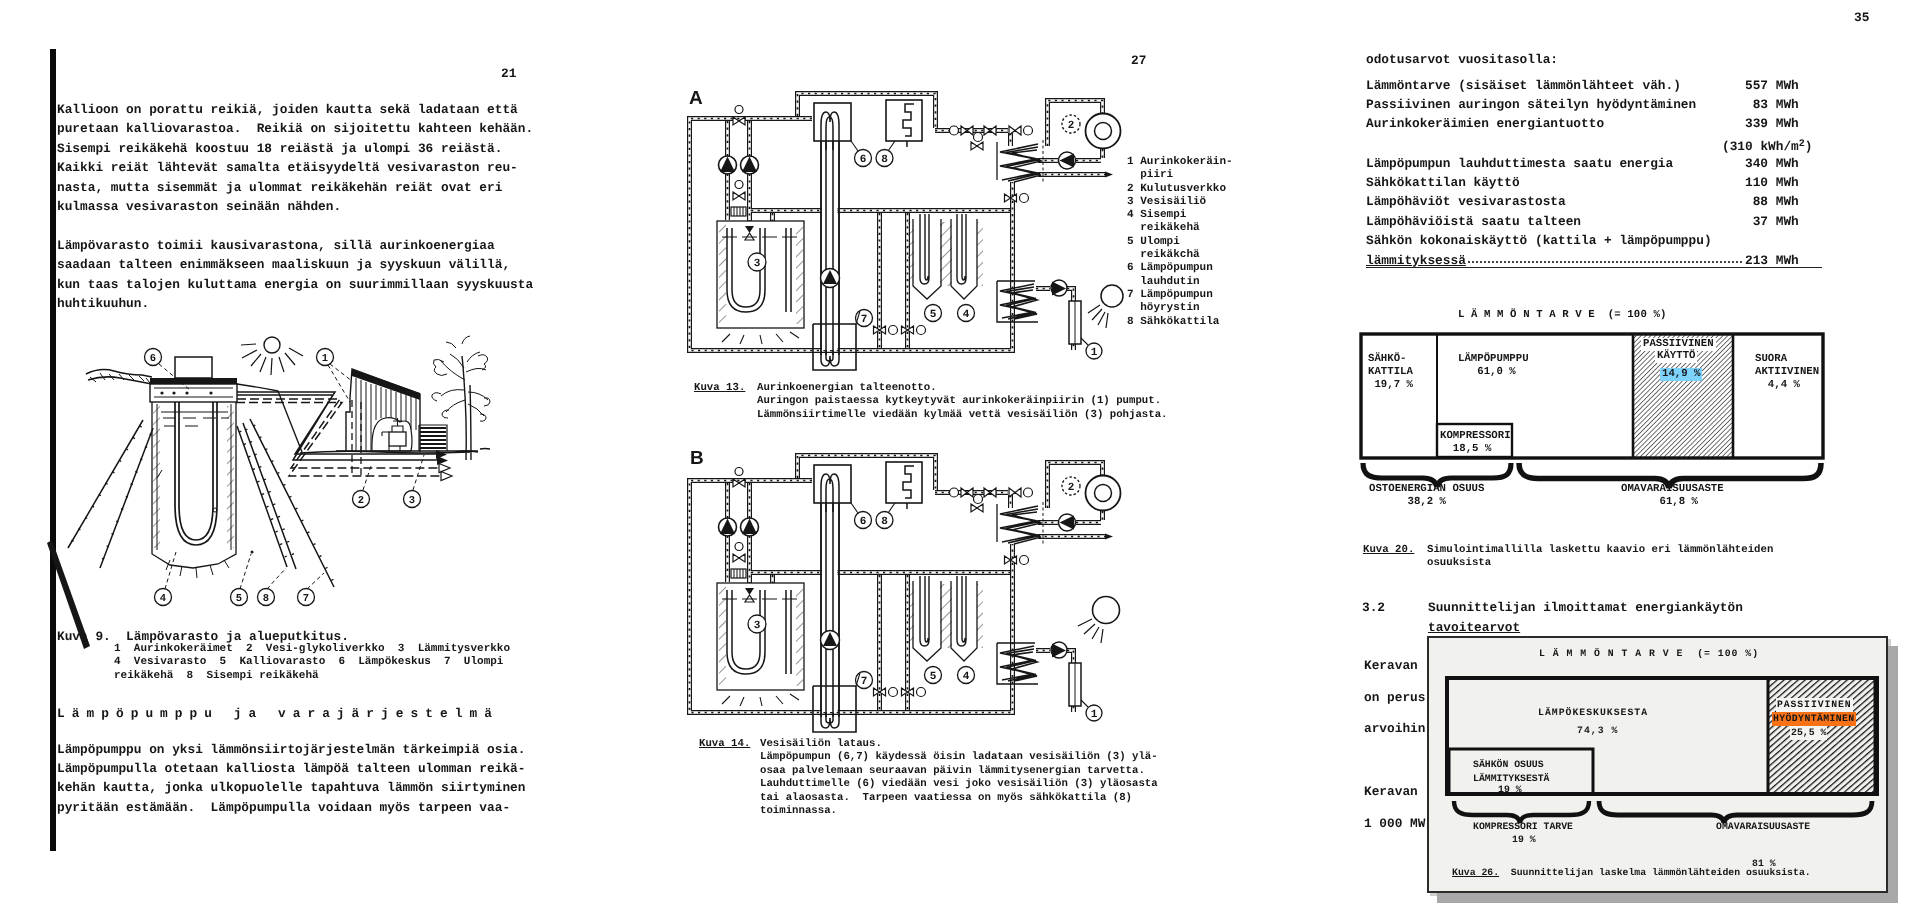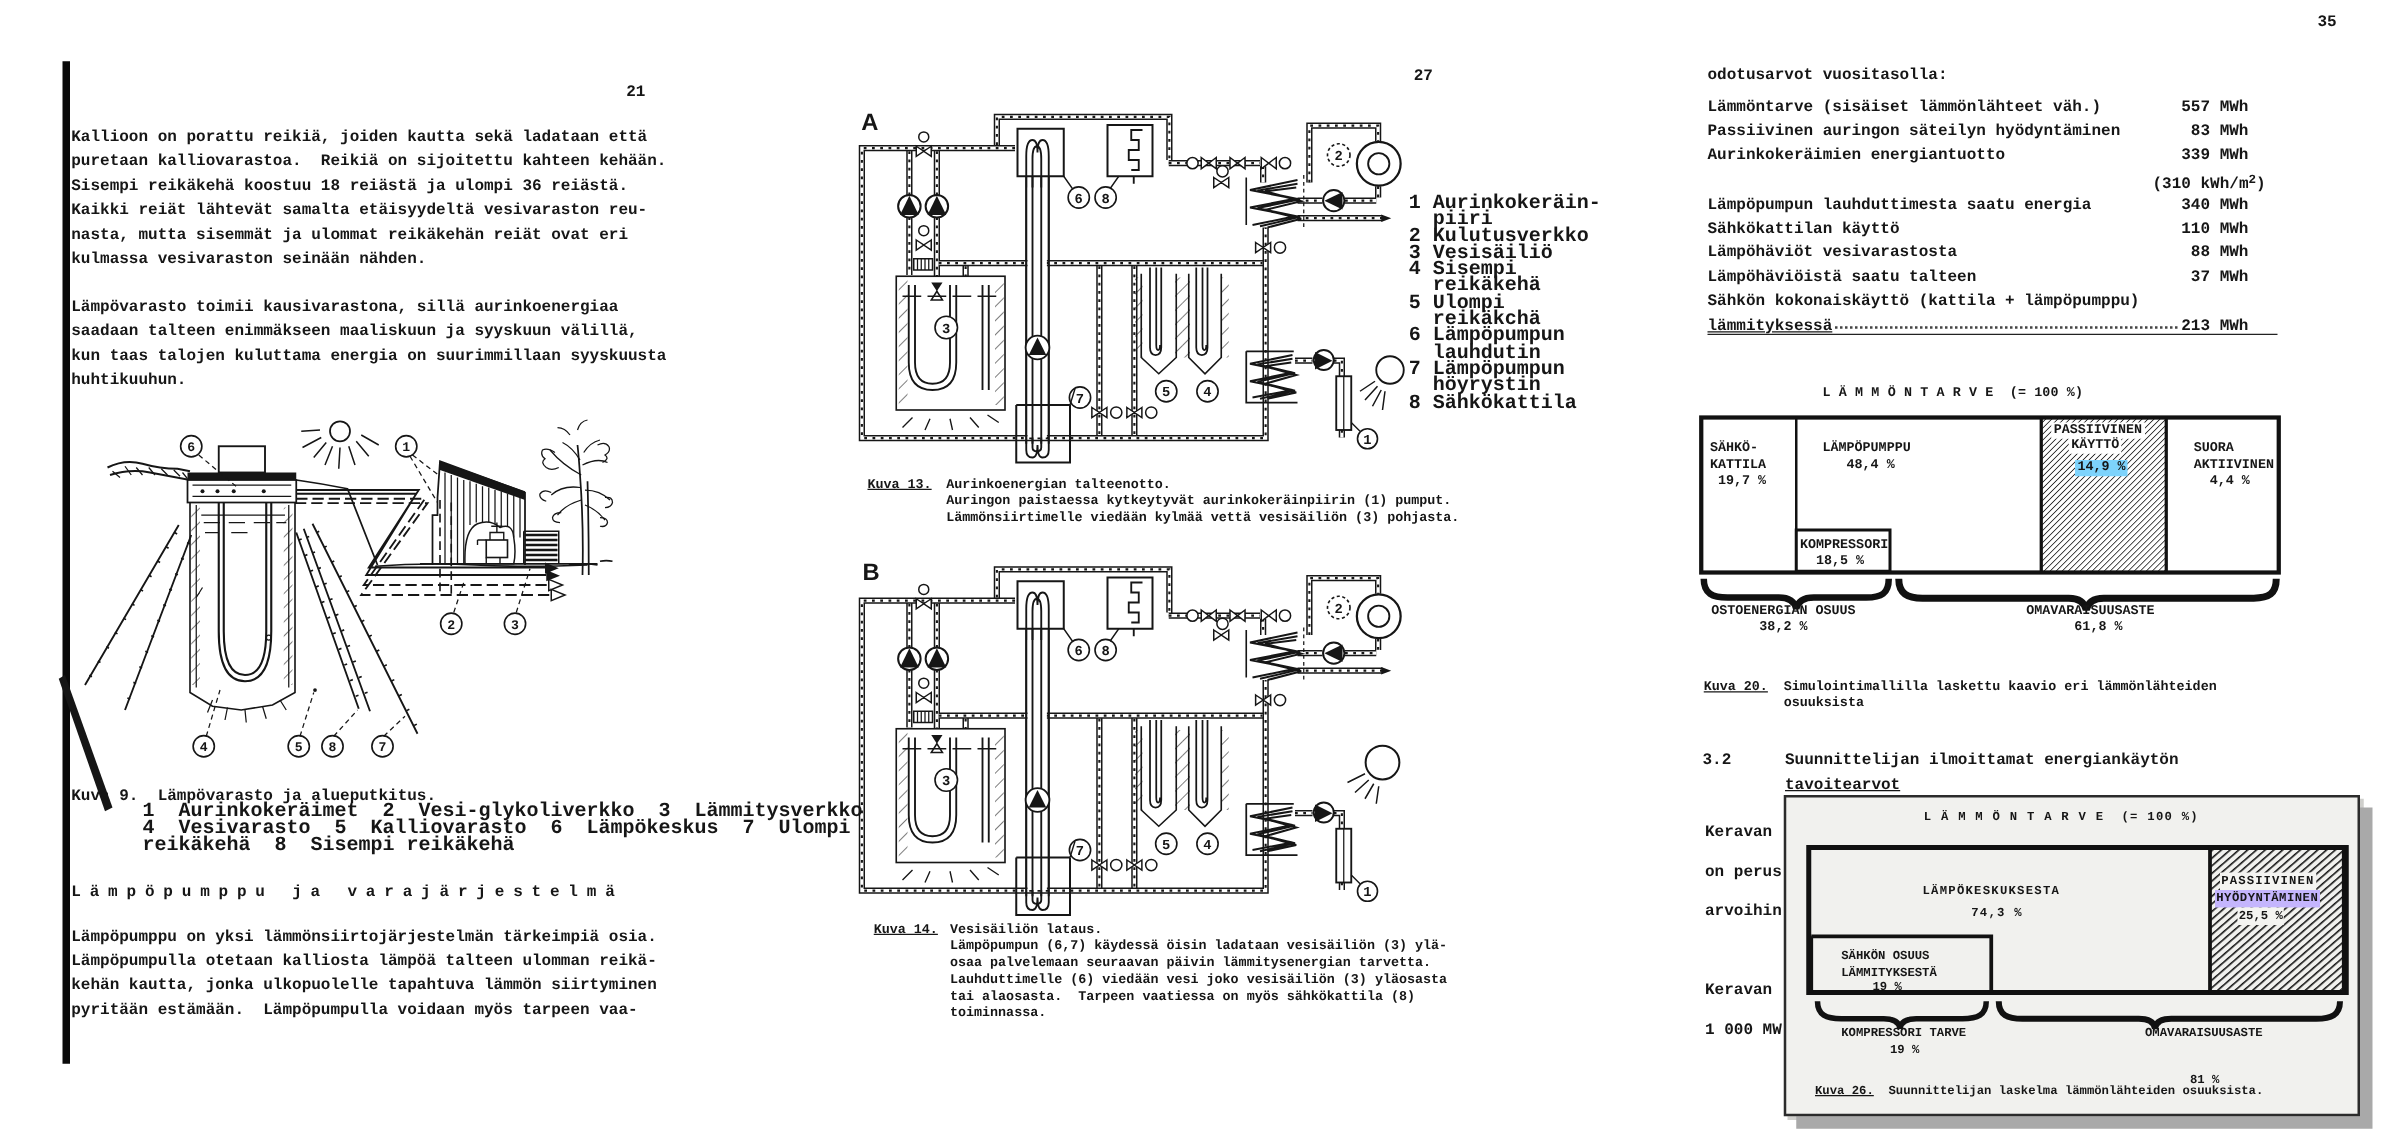--- a/index.html
+++ b/index.html
@@ -1,18 +1,18 @@
 <!DOCTYPE html>
 <html><head><meta charset="utf-8"><style>
 html,body{margin:0;padding:0;width:1920px;height:906px;background:#ffffff;overflow:hidden}
 *{-webkit-font-smoothing:antialiased;text-rendering:geometricPrecision}
 body{font-family:"Liberation Mono",monospace;color:#161616;-webkit-font-smoothing:antialiased}
 .t{position:absolute;white-space:pre;font-weight:700;z-index:3}
 .m{font-size:12.8px;line-height:19.45px}
-.s{font-size:16px;line-height:13.3px}
+.s{font-size:11px;line-height:13.3px}
 .c{font-size:10.7px;line-height:13.4px}
 .p{font-size:9.8px;line-height:13.8px;font-weight:700}
 svg{position:absolute;overflow:visible}
 .ln{stroke:#161616;fill:none}
 </style></head><body>
 
 <div style="position:absolute;left:50px;top:49px;width:5.5px;height:802px;background:#0a0a0a"></div>
 <div class="t m" style="left:501px;top:64px">21</div>
 
 <div class="t m" style="left:57px;top:100px">Kallioon on porattu reikiä, joiden kautta sekä ladataan että
@@ -93,21 +93,21 @@
 213 MWh</div>
 <div style="position:absolute;left:1468px;top:261px;width:274px;border-top:2px dotted #444"></div>
 <div style="position:absolute;left:1366px;top:267px;width:456px;border-top:1.6px solid #222"></div>
 
 <div class="t c" style="left:1458px;top:309px;letter-spacing:0.1px">L Ä M M Ö N T A R V E  (= 100 %)</div>
 
 <div class="t c" style="left:1368px;top:352.5px">SÄHKÖ-
 KATTILA
  19,7 %</div>
 <div class="t c" style="left:1458px;top:352.5px">LÄMPÖPUMPPU
-   48,4 %</div>
+   61,0 %</div>
 <div class="t c" style="left:1755px;top:352.5px">SUORA
 AKTIIVINEN
   4,4 %</div>
 <div class="t c" style="left:1641px;top:338px;background:#fff;padding:0 2px">PASSIIVINEN</div>
 <div class="t c" style="left:1655px;top:350px;background:#fff;padding:0 2px">KÄYTTÖ</div>
 <div class="t c" style="left:1660px;top:368px;background:#7dd3fc;padding:0 2px">14,9 %</div>
 <div class="t c" style="left:1440px;top:430px">KOMPRESSORI
   18,5 %</div>
 <div class="t c" style="left:1369px;top:483px">OSTOENERGIAN OSUUS
       38,2 %</div>
@@ -388,21 +388,21 @@
  <rect x="20" y="42" width="430" height="116" fill="none" stroke="#111" stroke-width="4"></rect>
  <rect x="341" y="42" width="107" height="116" fill="none" stroke="#111" stroke-width="3"></rect>
  <path fill="none" stroke="#111" stroke-width="3" d="M22,113 H166 V158 M22,113 V158"></path>
  <path fill="none" stroke="#111" stroke-width="4.4" d="M27,165 C27,176 34,179 46,179 L80,179 Q92,179 93,187 Q94,179 106,179 L143,179 C155,179 162,176 162,165"></path>
  <path fill="none" stroke="#111" stroke-width="4.8" d="M172,165 C172,176 179,179 191,179 L284,179 Q296,179 297,187 Q298,179 310,179 L426,179 C438,179 445,176 445,165"></path>
 </svg>
 <div class="t p" style="left:1539px;top:647px;letter-spacing:1px">L Ä M M Ö N T A R V E  (= 100 %)</div>
 <div class="t p" style="left:1538px;top:706px;letter-spacing:1px">LÄMPÖKESKUKSESTA</div>
 <div class="t p" style="left:1577px;top:724px;letter-spacing:1px">74,3 %</div>
 <div class="t p" style="left:1776px;top:698px;background:#f4f4f1;padding:0 1px;letter-spacing:0.9px">PASSIIVINEN</div>
-<div class="t p" style="left:1772px;top:712px;background:#c4b5fd;padding:0 1px;letter-spacing:0.4px">HYÖDYNTÄMINEN</div>
+<div class="t p" style="left:1772px;top:712px;background:#f97316;padding:0 1px;letter-spacing:0.4px">HYÖDYNTÄMINEN</div>
 <div class="t p" style="left:1790px;top:726px;background:#f4f4f1;padding:0 1px">25,5 %</div>
 <div class="t p" style="left:1473px;top:758px">SÄHKÖN OSUUS</div>
 <div class="t p" style="left:1473px;top:772px">LÄMMITYKSESTÄ</div>
 <div class="t p" style="left:1498px;top:783px">19 %</div>
 <div class="t p" style="left:1473px;top:820px">KOMPRESSORI TARVE</div>
 <div class="t p" style="left:1512px;top:833px">19 %</div>
 <div class="t p" style="left:1716px;top:820px">OMAVARAISUUSASTE</div>
 <div class="t p" style="left:1752px;top:857px">81 %</div>
 <div class="t p" style="left:1452px;top:866px"><span style="text-decoration:underline">Kuva 26.</span>  Suunnittelijan laskelma lämmönlähteiden osuuksista.</div>
 

